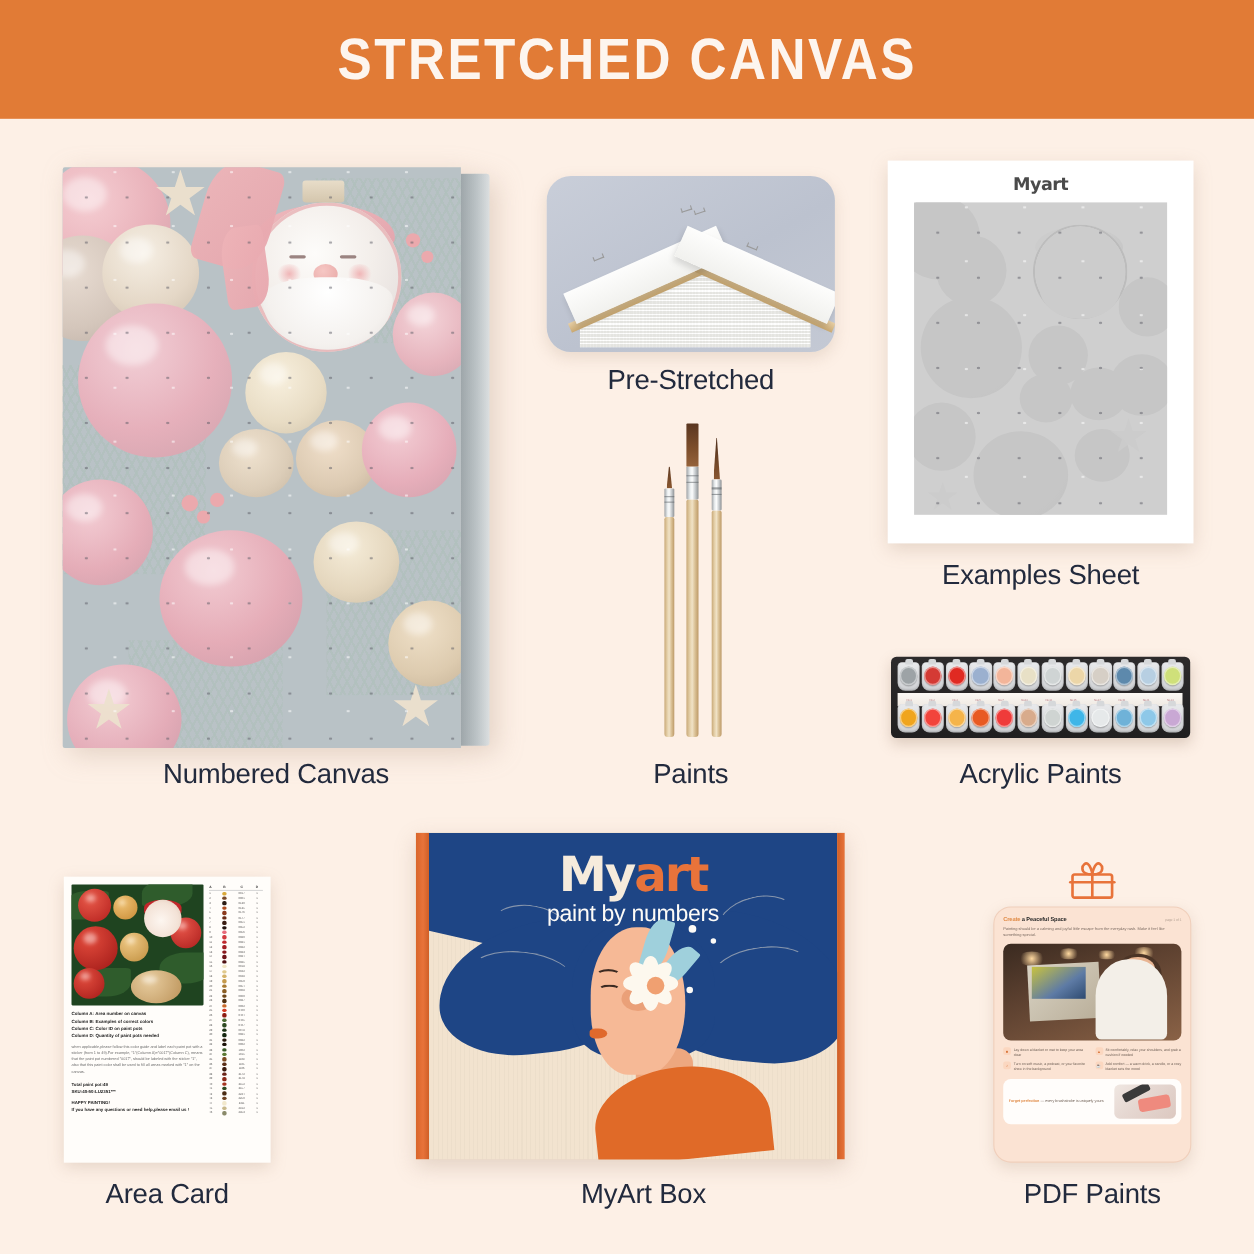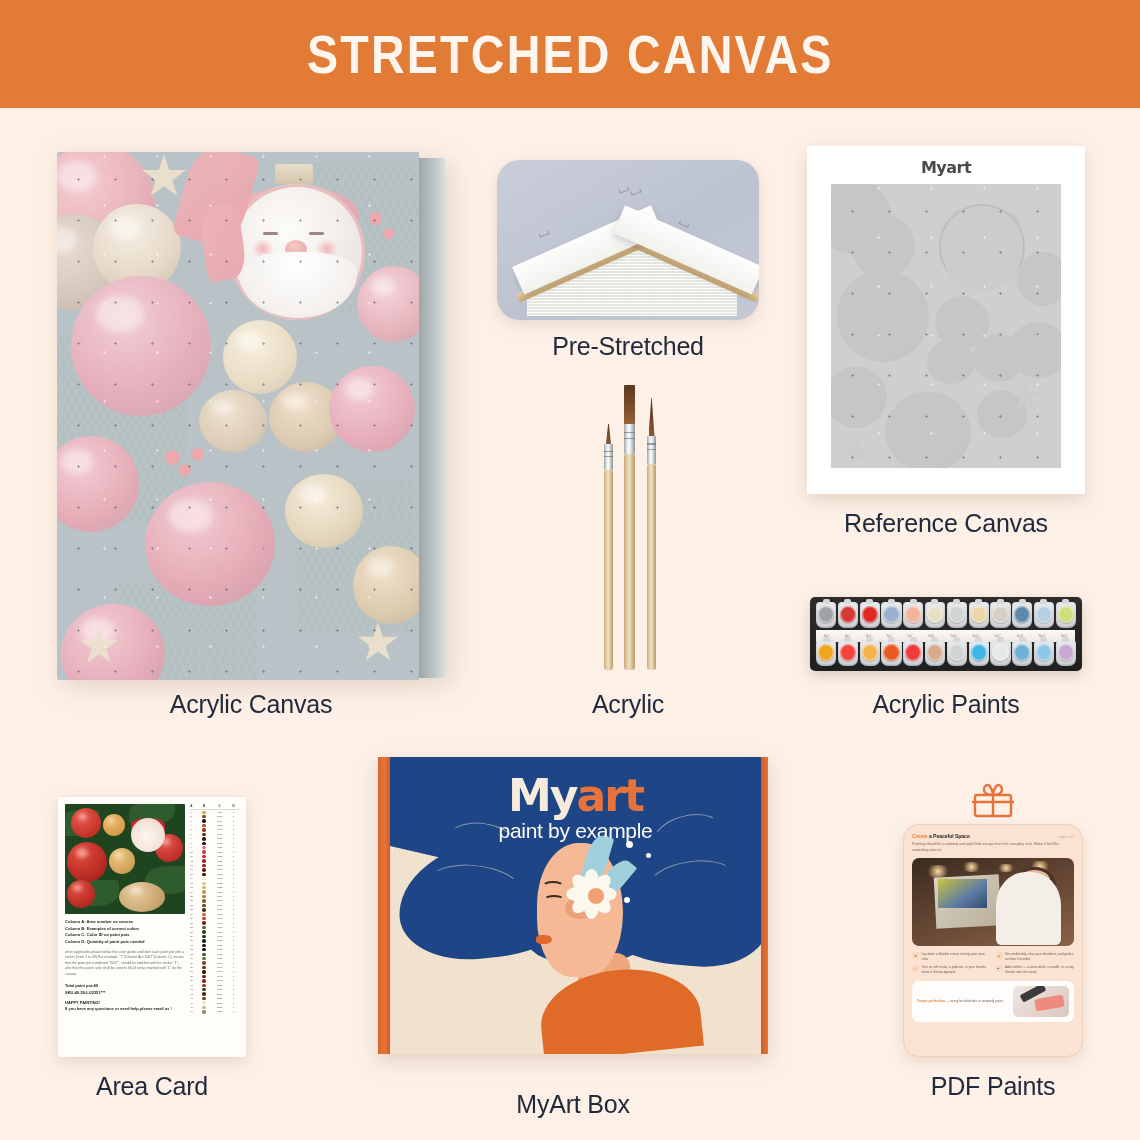--- a/index.html
+++ b/index.html
@@ -562,21 +562,21 @@
     <div class="berry" style="left:108px;top:298px;width:15px;height:15px;"></div>
     <div class="berry" style="left:122px;top:312px;width:12px;height:12px;"></div>
     <div class="berry" style="left:134px;top:296px;width:13px;height:13px;"></div>
     <div class="berry" style="left:312px;top:60px;width:13px;height:13px;"></div>
     <div class="berry" style="left:326px;top:76px;width:11px;height:11px;"></div>
 
     <div class="sparkles"></div>
   </div>
   <div class="canvas-edge"></div>
 </div>
-<div class="caption" style="left:57px;top:690px;width:388px;">Acrylic Canvas</div>
+<div class="caption" style="left:57px;top:690px;width:388px;">Numbered Canvas</div>
 
 <div class="prestretch-card">
   <div class="ps-weave"></div>
   <div class="ps-wood-left"></div>
   <div class="ps-wood-right"></div>
   <div class="ps-canvas-left"></div>
   <div class="ps-canvas-right"></div>
   <div class="staple" style="left:122px;top:28px;transform:rotate(-18deg);"></div>
   <div class="staple" style="left:134px;top:30px;transform:rotate(-18deg);"></div>
   <div class="staple" style="left:42px;top:72px;transform:rotate(-22deg);"></div>
@@ -599,21 +599,21 @@
     <div class="orn" style="left:54px;top:208px;width:86px;height:80px;background:radial-gradient(circle at 38% 30%,#e1e1e1,#cacaca);"></div>
     <div class="orn" style="left:146px;top:206px;width:50px;height:48px;background:radial-gradient(circle at 40% 32%,#ebebeb,#d4d4d4);"></div>
     <div class="santa-hat" style="left:110px;top:22px;width:80px;height:32px;background:linear-gradient(160deg,#e0e0e0,#cdcdcd);"></div>
     <div class="santa-face" style="left:108px;top:20px;width:86px;height:86px;box-shadow:inset 0 0 0 2px rgba(190,190,190,.9);background:radial-gradient(circle at 42% 34%,#f7f7f7,#e0e0e0);"></div>
     <div class="santa-beard" style="left:114px;top:64px;width:74px;height:42px;background:radial-gradient(ellipse at 50% 20%,#fbfbfb,#e4e4e4);"></div>
     <div class="star" style="left:178px;top:196px;width:34px;height:34px;background:#e8e8e8;"></div>
     <div class="star" style="left:12px;top:254px;width:28px;height:28px;background:#e6e6e6;"></div>
     <div class="sparkles"></div>
   </div>
 </div>
-<div class="caption" style="left:807px;top:509px;width:278px;">Reference Canvas</div>
+<div class="caption" style="left:807px;top:509px;width:278px;">Examples Sheet</div>
 
 <div class="brushes">
   <div class="brush" style="left:4px;width:9px;height:246px;">
     <div class="handle" style="height:200px;"></div>
     <div class="ferrule" style="bottom:200px;height:26px;"></div>
     <div class="bristle" style="bottom:226px;height:20px;width:5px;left:2px;
          background:linear-gradient(180deg,#5e3a22,#8a5730);
          clip-path:polygon(42% 0%,58% 0%,100% 100%,0% 100%);"></div>
   </div>
   <div class="brush" style="left:24px;width:11px;height:285px;">
@@ -624,21 +624,21 @@
          border-radius:1px 1px 0 0;"></div>
   </div>
   <div class="brush" style="left:47px;width:9px;height:272px;">
     <div class="handle" style="height:206px;"></div>
     <div class="ferrule" style="bottom:206px;height:28px;"></div>
     <div class="bristle" style="bottom:234px;height:38px;width:6px;left:1.5px;
          background:linear-gradient(180deg,#4f2f1c,#8a5730);
          clip-path:polygon(46% 0%,54% 0%,100% 100%,0% 100%);"></div>
   </div>
 </div>
-<div class="caption" style="left:497px;top:690px;width:262px;">Acrylic</div>
+<div class="caption" style="left:497px;top:690px;width:262px;">Paints</div>
 
 <div class="paint-tray">
   <div class="paint-row top">
       <div class="pot">
         <div class="tab"></div>
         <div class="lid" style="background: rgb(157, 163, 166);"></div>
       </div>
       <div class="pot">
         <div class="tab"></div>
         <div class="lid" style="background: rgb(212, 58, 52);"></div>
@@ -1200,26 +1200,26 @@
       <div class="daisy-core"></div>
     </div>
 
     <div class="dot" style="left:236px;top:84px;width:7px;height:7px;"></div>
     <div class="dot" style="left:256px;top:96px;width:5px;height:5px;"></div>
     <div class="dot" style="left:234px;top:140px;width:6px;height:6px;"></div>
 
     <div class="box-logo">
       <span class="my">My</span><span class="art">art</span>
     </div>
-    <div class="box-sub">paint by example</div>
+    <div class="box-sub">paint by numbers</div>
   </div>
   <div class="box-side"></div>
   <div class="box-side-r"></div>
 </div>
-<div class="caption" style="left:378px;top:1072px;width:390px;margin-top:18px;">MyArt Box</div>
+<div class="caption" style="left:390px;top:1072px;width:390px;">MyArt Box</div>
 
 <div class="pdf">
   <svg class="gift" viewBox="0 0 44 36">
     <g fill="none" stroke="#E8733A" stroke-width="2.4" stroke-linejoin="round" stroke-linecap="round">
       <rect x="4" y="13" width="36" height="21" rx="2"></rect>
       <line x1="22" y1="13" x2="22" y2="34"></line>
       <line x1="2" y1="20" x2="42" y2="20"></line>
       <path d="M22 13c-5 0-9-2-9-5.5S16 2 18 3.5 22 10 22 13z"></path>
       <path d="M22 13c5 0 9-2 9-5.5S28 2 26 3.5 22 10 22 13z"></path>
     </g>

